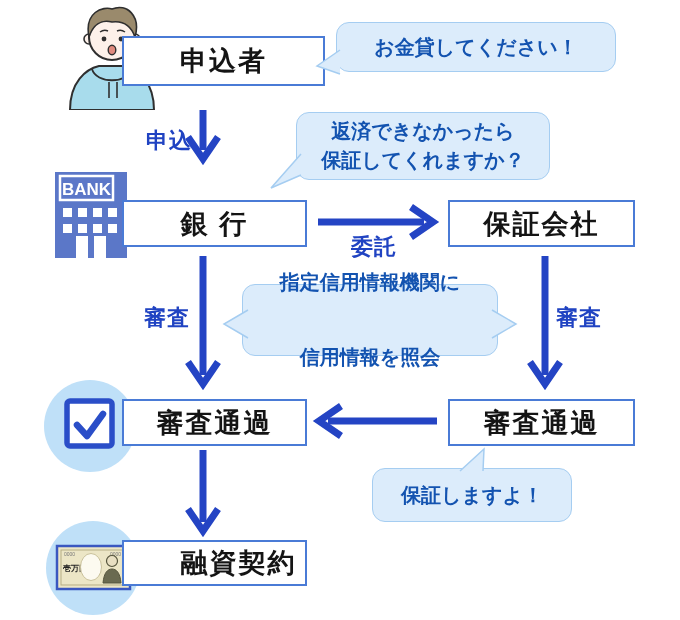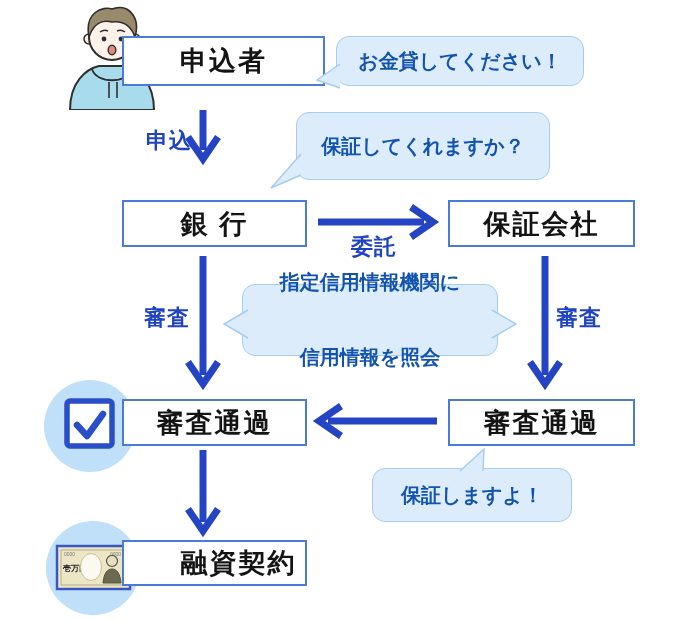--- a/index.html
+++ b/index.html
@@ -42,20 +42,39 @@
       <circle cx="56" cy="31" r="23" fill="#fdf1ea" stroke="#2f2f2f" stroke-width="2"></circle>
       <path d="M33,31 C28,6 47,0 56,3 C71,-3 85,10 79,31 C74,17 64,15 56,16 C45,13 37,19 33,31 Z" fill="#9a8a6c" stroke="#2f2f2f" stroke-width="1.6"></path>
       <circle cx="48" cy="33" r="2.4" fill="#2f2f2f"></circle>
       <circle cx="65" cy="33" r="2.4" fill="#2f2f2f"></circle>
       <path d="M44,26 q4,-3 8,-1" fill="none" stroke="#2f2f2f" stroke-width="1.4"></path>
       <path d="M61,25 q4,-2 8,1" fill="none" stroke="#2f2f2f" stroke-width="1.4"></path>
       <ellipse cx="56" cy="44" rx="3.8" ry="4.8" fill="#e08a7e" stroke="#2f2f2f" stroke-width="1.4"></ellipse>
     </svg>
   </div>
 
+  <div class="icon-wrap" style="left:55px;top:172px;width:72px;height:86px;">
+    <svg width="72" height="86" viewBox="0 0 72 86">
+      <rect x="0" y="0" width="72" height="86" fill="#5b77c8"></rect>
+      <rect x="5" y="4" width="53" height="24" fill="none" stroke="#ffffff" stroke-width="2.5"></rect>
+      <text x="31.5" y="23" text-anchor="middle" font-size="17" font-weight="bold" fill="#ffffff">BANK</text>
+      <g fill="#ffffff">
+        <rect x="8" y="36" width="9" height="9"></rect>
+          <rect x="23" y="36" width="9" height="9"></rect>
+        <rect x="38" y="36" width="9" height="9"></rect>
+          <rect x="53" y="36" width="9" height="9"></rect>
+        <rect x="8" y="52" width="9" height="9"></rect>
+          <rect x="23" y="52" width="9" height="9"></rect>
+        <rect x="38" y="52" width="9" height="9"></rect>
+          <rect x="53" y="52" width="9" height="9"></rect>
+        <rect x="21" y="64" width="12" height="22"></rect>
+          <rect x="39" y="64" width="12" height="22"></rect>
+      </g>
+    </svg>
+  </div>
 
   <div class="icon-wrap" style="left:44px;top:380px;width:92px;height:92px;">
     <svg width="92" height="92" viewBox="0 0 92 92">
       <circle cx="46" cy="46" r="46" fill="#bfe0f8"></circle>
       <rect x="23" y="21" width="45" height="45" rx="3" fill="#ffffff" stroke="#2a4ec8" stroke-width="5.5"></rect>
       <path d="M33,45 L43,56 L59,34" fill="none" stroke="#2a4ec8" stroke-width="6.5" stroke-linecap="round" stroke-linejoin="round"></path>
     </svg>
   </div>
 
   <div class="icon-wrap" style="left:46px;top:520px;width:94px;height:96px;">
@@ -119,28 +138,29 @@
   </div>
   <div class="box" style="left:122px;top:540px;width:185px;height:46px;padding-left:48px;">
     <span>融資契約</span>
   </div>
 
   <div class="edge-label t-right" style="left:138px;top:126px;width:54px;">申込</div>
   <div class="edge-label t-center" style="left:344px;top:232px;width:60px;">委託</div>
   <div class="edge-label t-right" style="left:136px;top:303px;width:54px;">審査</div>
   <div class="edge-label t-left" style="left:556px;top:303px;width:60px;">審査</div>
 
-  <div class="bubble" style="left:336px;top:36px;width:248px;height:50px;">
+  <div class="bubble" style="left:336px;top:22px;width:280px;height:50px;">
     <span>お金貸してください！</span>
     <svg class="tail" style="left:-22px;top:24px;" width="26" height="30" viewBox="0 0 26 30">
       <path d="M25,3 L2,19 L25,27" fill="#dcecfb" stroke="#a5cdf1" stroke-width="1.5"></path>
     </svg>
   </div>
 
   <div class="bubble" style="left:296px;top:112px;width:254px;height:68px;">
+    <span>返済できなかったら</span>
     <span>保証してくれますか？</span>
     <svg class="tail" style="left:-30px;top:38px;" width="36" height="40" viewBox="0 0 36 40">
       <path d="M34,3 L4,37 L34,24" fill="#dcecfb" stroke="#a5cdf1" stroke-width="1.5"></path>
     </svg>
   </div>
 
   <div class="bubble" style="left:242px;top:284px;width:256px;height:72px;gap:46px;">
     <span>指定信用情報機関に</span>
     <span>信用情報を照会</span>
     <svg class="tail" style="left:-22px;top:22px;" width="28" height="34" viewBox="0 0 28 34">

